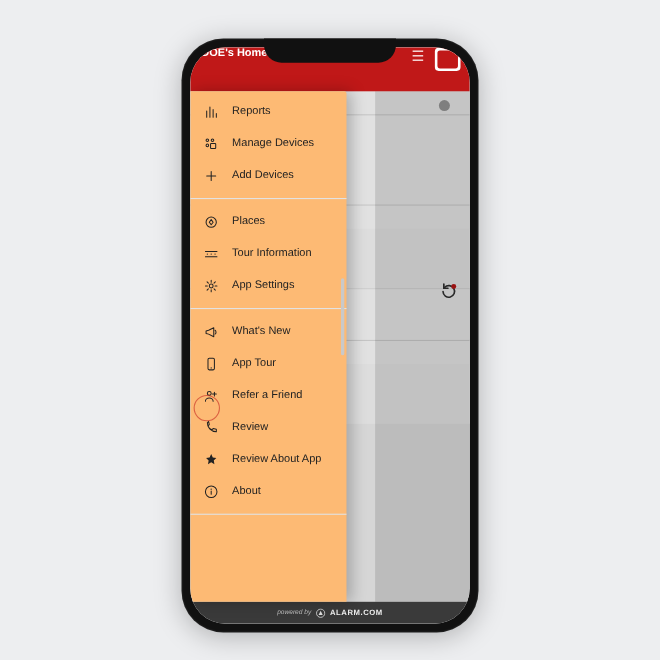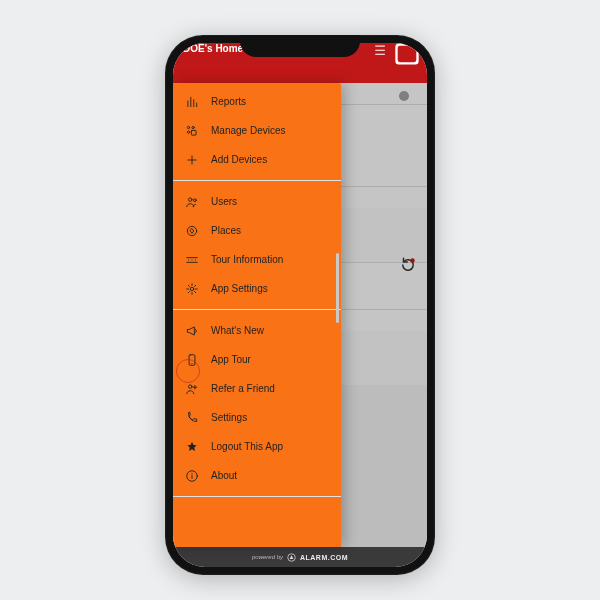--- a/index.html
+++ b/index.html
@@ -23,21 +23,21 @@
   .scene svg{width:20px;height:18px}
   .scene-label{font-size:7px;color:#666;margin-top:3px}
   .sec-divider{height:1px;background:#d6d6d6}
   .sec-body{height:54px;background:#f0f0f0;position:relative}
   .reload{position:absolute;right:10px;top:48px;width:18px;height:18px}
   .reload svg{width:18px;height:18px}
   .noimg{font-size:8px;font-weight:600;color:#777;padding:8px 6px}
   .gray-dot{position:absolute;right:18px;top:8px;width:10px;height:10px;border-radius:50%;background:#9e9e9e}
   .gray-dot2{position:absolute;right:18px;top:54px;width:10px;height:10px;border-radius:50%;background:#9e9e9e}
   
-  .drawer{position:absolute;left:0;top:40px;bottom:20px;width:168px;background:#f97316;z-index:40;box-shadow:4px 0 14px rgba(0,0,0,.25);border-top-right-radius:2px}
+  .drawer{position:absolute;left:0;top:40px;bottom:20px;width:142px;background:#fdba74;z-index:40;box-shadow:4px 0 14px rgba(0,0,0,.25);border-top-right-radius:2px}
   .drawer ul{list-style:none;margin:0;padding:4px 0}
   .drawer li{display:flex;align-items:center;height:29px;padding:0 10px;cursor:pointer}
   .drawer .ic{width:18px;display:flex;align-items:center;justify-content:center;margin-right:10px;color:#222}
   .drawer .ic svg{width:14px;height:14px;display:block;stroke:#222;stroke-width:1.6;fill:none;stroke-linecap:round;stroke-linejoin:round}
   .drawer .lbl{font-size:10px;color:#222}
   .drawer .group-div{height:1px;background:#e2e2e2;margin:2px 0}
   .drawer .scroll-ind{position:absolute;right:2px;top:170px;width:3px;height:70px;background:#c9c9c9;border-radius:2px}
   .circle-mark{position:absolute;left:3px;top:316px;width:22px;height:22px;border:1.5px solid rgba(192,24,24,.55);border-radius:50%;z-index:42;pointer-events:none}
   
   .bottombar{position:absolute;left:0;right:0;bottom:0;height:20px;background:#3a3a3a;display:flex;align-items:center;justify-content:center;gap:4px;z-index:31;border-bottom-left-radius:24px;border-bottom-right-radius:24px}
@@ -141,31 +141,20 @@
                 </svg>
               </span>
             <span class="lbl">Add Devices</span>
           </li>
         </ul>
         <div class="group-div"></div>
         <ul>
           <li>
             <span class="ic">
                 <svg viewBox="0 0 24 24">
-                  <circle cx="9" cy="8" r="3"></circle>
-                  <path d="M3 20c0-3 3-5 6-5s6 2 6 5"></path>
-                  <circle cx="17" cy="9" r="2.4"></circle>
-                  <path d="M14 20c0-2 2-4 4-4"></path>
-                </svg>
-              </span>
-            <span class="lbl">Users</span>
-          </li>
-          <li>
-            <span class="ic">
-                <svg viewBox="0 0 24 24">
                   <circle cx="12" cy="12" r="8"></circle>
                   <path d="M12 8l3 4-3 4-3-4z"></path>
                 </svg>
               </span>
             <span class="lbl">Places</span>
           </li>
           <li>
             <span class="ic">
                 <svg viewBox="0 0 24 24">
                   <circle cx="6" cy="12" r="1" fill="#222" stroke="none"></circle>
@@ -215,29 +204,29 @@
                 </svg>
               </span>
             <span class="lbl">Refer a Friend</span>
           </li>
           <li>
             <span class="ic">
                 <svg viewBox="0 0 24 24">
                   <path d="M6 4c0 8 6 14 14 14l0-4-5-1-2 2c-3-1-5-3-6-6l2-2-1-5z"></path>
                 </svg>
               </span>
-            <span class="lbl">Settings</span>
+            <span class="lbl">Review</span>
           </li>
           <li>
             <span class="ic">
                 <svg viewBox="0 0 24 24">
                   <path d="M12 3l2.5 5.5L20 9l-4 4 1 6-5-3-5 3 1-6-4-4 5.5-.5z" fill="#222" stroke="none"></path>
                 </svg>
               </span>
-            <span class="lbl">Logout This App</span>
+            <span class="lbl">Review About App</span>
           </li>
           <li>
             <span class="ic">
                 <svg viewBox="0 0 24 24">
                   <circle cx="12" cy="12" r="9"></circle>
                   <path d="M12 11v5"></path>
                   <circle cx="12" cy="8" r="1" fill="#222" stroke="none"></circle>
                 </svg>
               </span>
             <span class="lbl">About</span>

